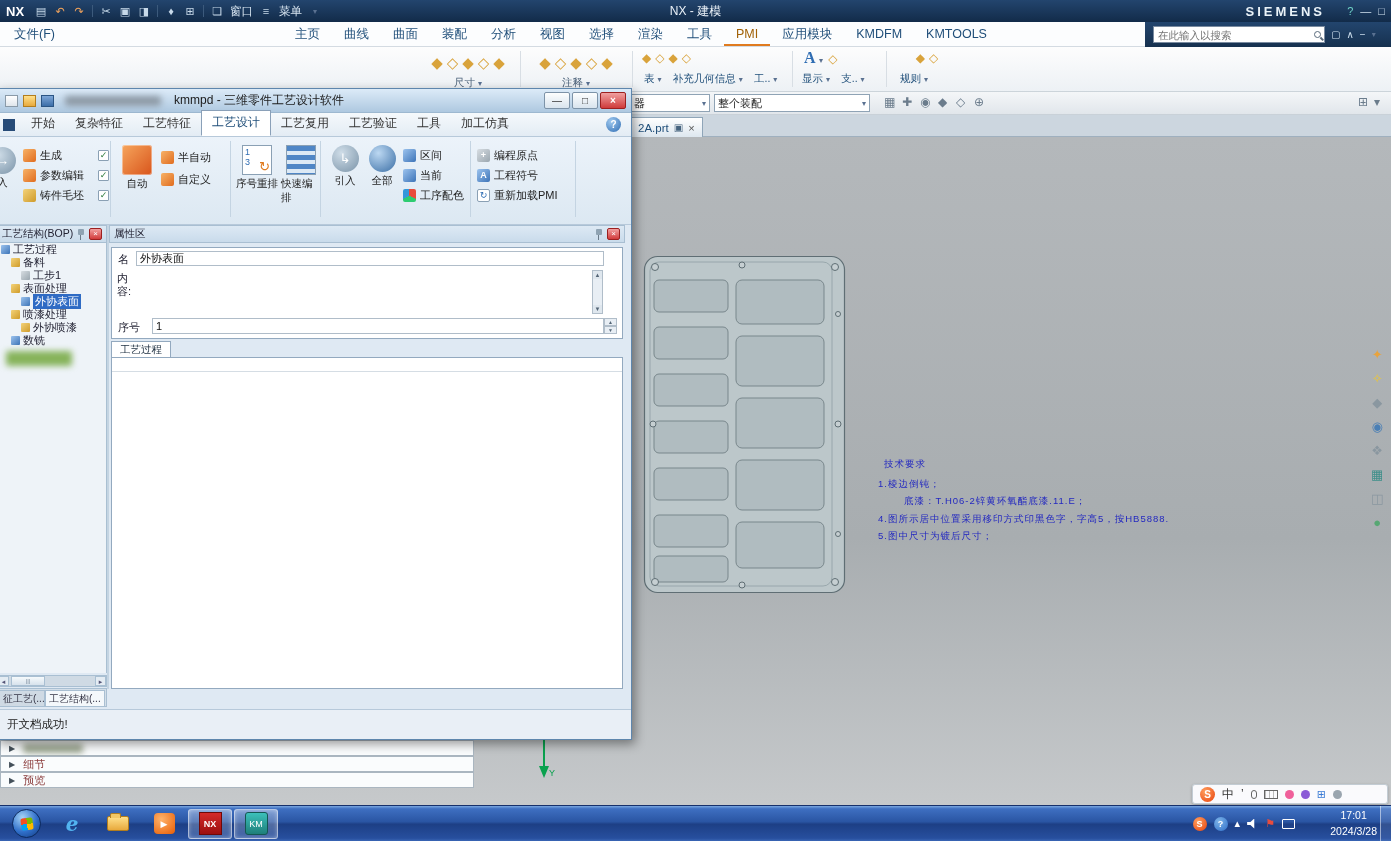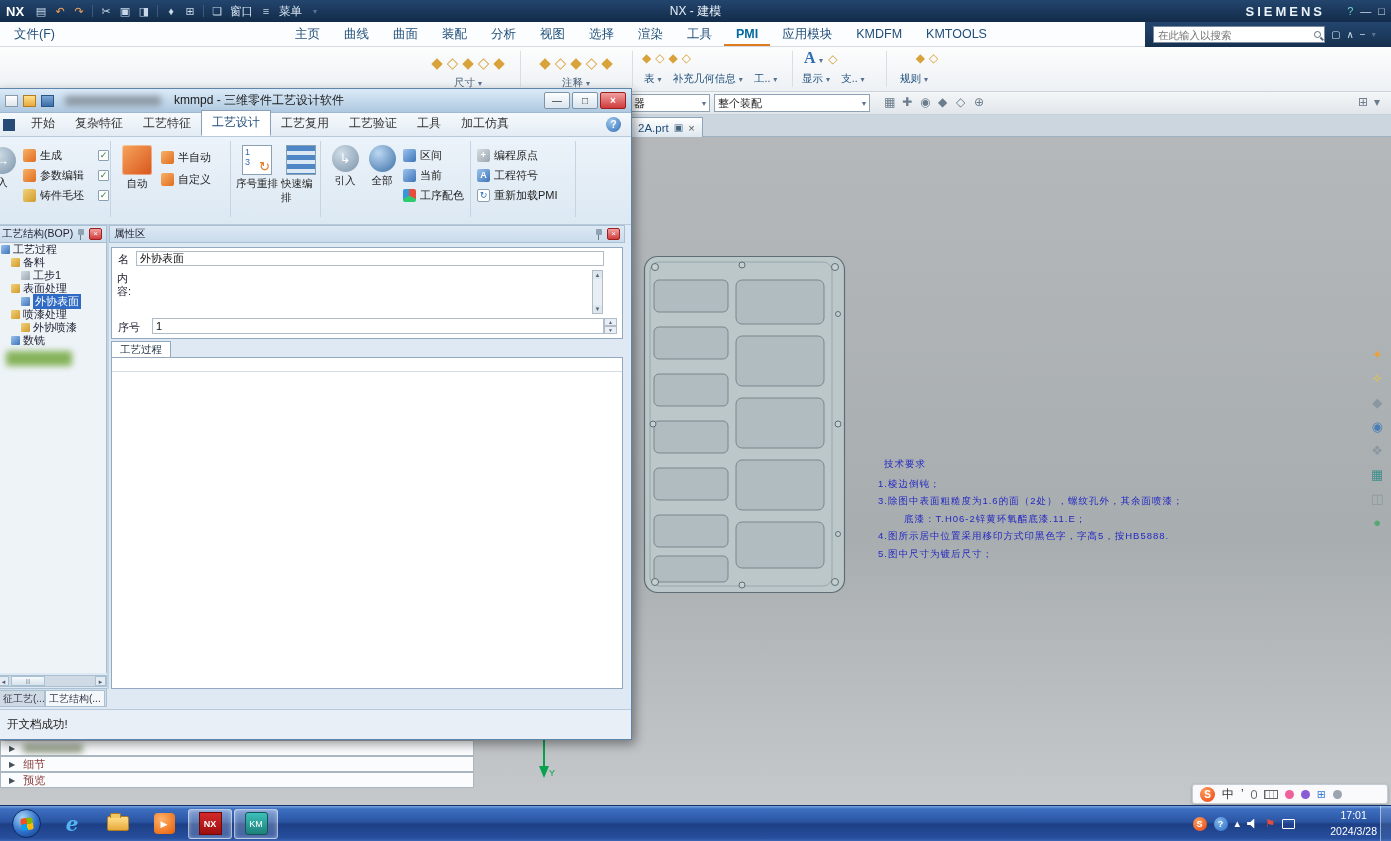--- a/index.html
+++ b/index.html
@@ -14,21 +14,21 @@
 .tb-lbl{font-size:11.5px;color:#d7e4f0;margin:0 2px}
 .tb-title{position:absolute;left:50%;transform:translateX(-50%);font-size:12px;color:#eaf1f8}
 .tb-brand{position:absolute;right:66px;font-weight:bold;letter-spacing:3px;color:#e9f2f8;font-size:13px;font-family:"Liberation Sans",sans-serif}
 .tb-win{position:absolute;right:6px;display:flex;gap:7px;color:#cfe0ee;font-size:11px}
 
 
 .menubar{position:absolute;top:22px;left:0;width:100%;height:25px;background:#fcfdfe;border-bottom:1px solid #d4dbe2;z-index:5}
 .mb-file{position:absolute;left:14px;top:0;height:100%;display:flex;align-items:center;color:#1f4e79;font-size:12.5px}
 .mb-tabs{position:absolute;left:283px;top:0;height:100%;display:flex}
 .mb-tab{padding:0 12px;color:#1f4e79;font-size:12.5px;height:100%;display:flex;align-items:center;cursor:default}
-.mb-tab.active{color:#0369a1;font-weight:bold;box-shadow:inset 0 -2px 0 #e07b1f}
+.mb-tab.active{color:#a16207;font-weight:normal;box-shadow:inset 0 -2px 0 #e07b1f}
 .mb-right{position:absolute;right:0;top:0;height:25px;width:246px;background:linear-gradient(#23456e,#16314f);display:flex;align-items:center;gap:6px;padding:0 8px}
 .search-box{width:172px;height:17px;background:#fff;border:1px solid #7a8ba0;display:flex;align-items:center;padding:4px 4px;gap:21px}
 .search-box input{flex:1;border:none;outline:none;font-size:10.5px;color:#555;font-family:inherit}
 .mag{width:7px;height:7px;border:1.5px solid #5a6b7c;border-radius:50%;position:relative;flex:none}
 .mag::after{content:"";position:absolute;width:4px;height:1.5px;background:#5a6b7c;transform:rotate(45deg);left:5px;top:6px}
 .mbr-ic{color:#cfe0ee;font-size:10px}
 
 
 .nx-ribbon{position:absolute;top:47px;left:0;width:100%;height:45px;background:linear-gradient(#fdfdfd,#edf1f5);border-bottom:1px solid #ccd4da;z-index:4}
 .rgroup{position:absolute;top:0;height:44px}
@@ -313,21 +313,20 @@
       <circle cx="13" cy="328" r="3.5" fill="#c6cfd2" stroke="#5f6e74"></circle>
       <circle cx="100" cy="331" r="3" fill="#c6cfd2" stroke="#5f6e74"></circle>
       <circle cx="193" cy="328" r="3.5" fill="#c6cfd2" stroke="#5f6e74"></circle>
       <circle cx="196" cy="60" r="2.5" fill="#c6cfd2" stroke="#5f6e74"></circle>
       <circle cx="196" cy="280" r="2.5" fill="#c6cfd2" stroke="#5f6e74"></circle>
     </svg>
 
     <div class="tech">
       <div class="t-title">技术要求</div>
       <div>1.棱边倒钝；</div>
-      <div>3.除图中表面粗糙度为1.6的面（2处），螺纹孔外，其余面喷漆；</div>
       <div class="ind">底漆：T.H06-2锌黄环氧酯底漆.11.E；</div>
       <div>4.图所示居中位置采用移印方式印黑色字，字高5，按HB5888.</div>
       <div>5.图中尺寸为镀后尺寸；</div>
     </div>
 
     <svg class="yaxis" width="24" height="52" viewBox="0 0 24 52">
       <line x1="10" y1="2" x2="10" y2="36" stroke="#0aa14e" stroke-width="2"></line>
       <polygon points="5,36 15,36 10,48" fill="#0aa14e"></polygon>
       <text x="15" y="46" font-size="9" fill="#0aa14e">Y</text>
     </svg>

